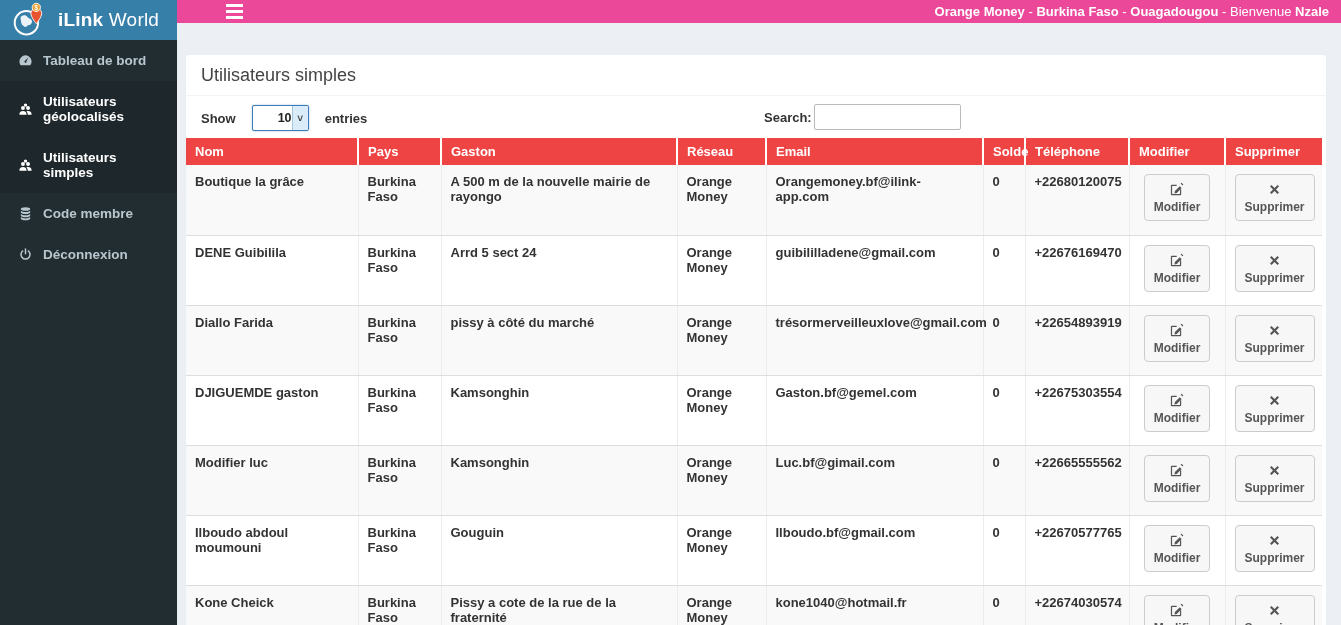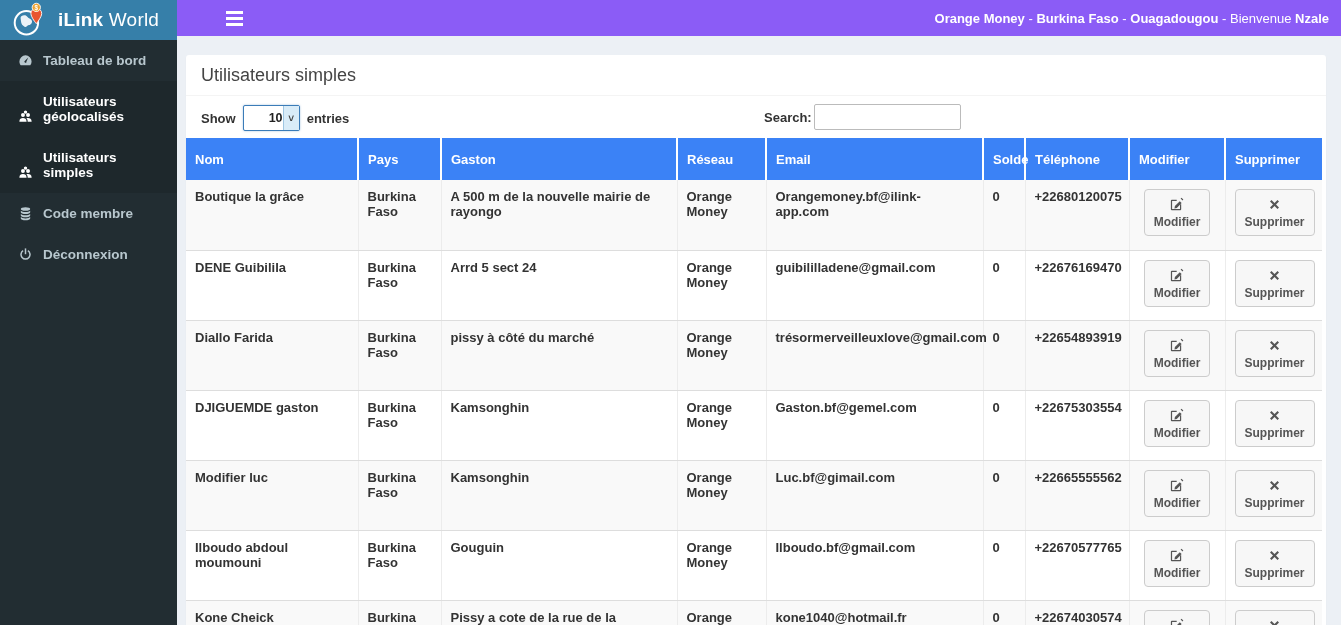--- a/index.html
+++ b/index.html
@@ -4,50 +4,50 @@
 <style>
   * { margin:0; padding:0; box-sizing:border-box; }
   html,body { width:1341px; height:625px; overflow:hidden; }
   body {
     font-family:"Liberation Sans", sans-serif;
     background:#ecf0f5;
     position:relative;
     color:#333;
   }
   
-  .topbar { position:absolute; top:0; left:0; right:0; height:36px; background:#8b5cf6; display:flex; z-index:5; }
+  .topbar { position:absolute; top:0; left:0; right:0; height:23px; background:#ec4899; display:flex; z-index:5; }
   .logo-area { width:177px; height:40px; background:#367fa9; display:flex; align-items:center; padding-left:12px; gap:10px; flex:none; }
   .brand { color:#fff; font-size:19px; letter-spacing:.2px; white-space:nowrap; }
   .brand b { font-weight:700; }
   .brand span { font-weight:300; }
   .navbar { flex:1; display:flex; align-items:center; justify-content:space-between; padding:0 12px 0 12px;margin-left:37px; }
   .hamburger { width:30px; height:40px; display:flex; flex-direction:column; justify-content:center; gap:3px; cursor:pointer; }
   .hamburger i { display:block; width:17px; height:3px; background:#fff; }
   .nav-user { color:#fff; font-size:13px; white-space:nowrap; }
   .nav-user b { font-weight:700; }
   
   .sidebar { position:absolute; top:40px; left:0; width:177px; bottom:0; background:#222d32; z-index:4; }
-  .side-item { display:flex; align-items:flex-end; gap:9px; padding:13px 10px 13px 14px; color:#b8c7ce; font-size:13.5px; font-weight:600; cursor:pointer; border-left:3px solid transparent; }
+  .side-item { display:flex; align-items:center; gap:9px; padding:13px 10px 13px 14px; color:#b8c7ce; font-size:13.5px; font-weight:600; cursor:pointer; border-left:3px solid transparent; }
   .side-item.active { background:#1e282c; color:#fff; }
   .side-item .icn { width:17px; height:15px; flex:none; display:inline-flex; align-items:center; justify-content:center; }
   .side-item .icn svg { width:15px; height:15px; fill:currentColor; }
   
   .content { position:absolute; top:40px; left:177px; right:0; bottom:0; background:#ecf0f5; padding:15px 15px 0 9px; }
   .card { background:#fff; border-radius:3px; box-shadow:0 1px 1px rgba(0,0,0,.1); min-height:570px; position:relative; overflow:hidden; }
   .card-title { font-size:18px; color:#444; padding:10px 15px 9px; border-bottom:1px solid #f4f4f4; font-weight:400; }
   .controls { position:relative; height:42px; padding:9px 15px; font-size:13px; }
-  .show-group { display:flex; align-items:center; gap:7px; font-weight:700; color:#333; }
+  .show-group { display:flex; align-items:center; gap:16px; font-weight:700; color:#333; }
   .select-box { display:inline-flex; align-items:stretch; border:1px solid #3b7cb8; border-radius:2px; height:26px; width:57px; background:#fff; cursor:pointer; box-shadow:0 0 2px rgba(59,124,184,.5);padding-left:25px; }
   .select-box .val { flex:1; display:flex; align-items:center; justify-content:center; font-weight:700; font-size:12.5px; color:#222; }
   .select-box .arrow { width:19px; background:#d9ecf8; display:flex; align-items:center; justify-content:center; color:#444; font-size:10px; border-left:1px solid #9fc6e2; }
   .search-group { position:absolute; left:578px; top:8px; display:flex; align-items:center; gap:2px; font-weight:700; color:#333; }
   .search-group input { width:147px; height:26px; border:1px solid #bbb; border-radius:2px; padding:2px 6px; font-family:inherit; font-size:13px; }
   
   table { border-collapse:collapse; width:1136px; table-layout:fixed; }
-  th { background:#3b82f6; color:#fff; font-size:13px; font-weight:700; text-align:left; padding:5px 9px; border-right:2px solid #fff; height:42px; cursor:pointer; }
+  th { background:#ef4444; color:#fff; font-size:13px; font-weight:700; text-align:left; padding:5px 9px; border-right:2px solid #fff; height:27px; cursor:pointer; }
   th:last-child { border-right:none; }
   td { font-size:13px; font-weight:600; color:#333; vertical-align:top; padding:9px 9px; border-bottom:1px solid #ddd; border-right:1px solid #ececec; }
   td:last-child { border-right:none; }
   tbody tr { height:70px; background:#fff; }
   tbody tr:nth-child(odd) { background:#f9f9f9; }
   .cell-btn { text-align:center; vertical-align:top; }
   .action-btn { display:inline-flex; flex-direction:column; align-items:center; justify-content:center; gap:3px; min-width:62px; padding:7px 9px 6px; background:#f7f7f7; border:1px solid #ccc; border-radius:4px; color:#555; font-size:12px; font-weight:600; cursor:pointer; font-family:inherit; }
   .action-btn svg { width:15px; height:15px; fill:#555; }
   
   .logo-ic { width:36px; height:38px; flex:none; }

